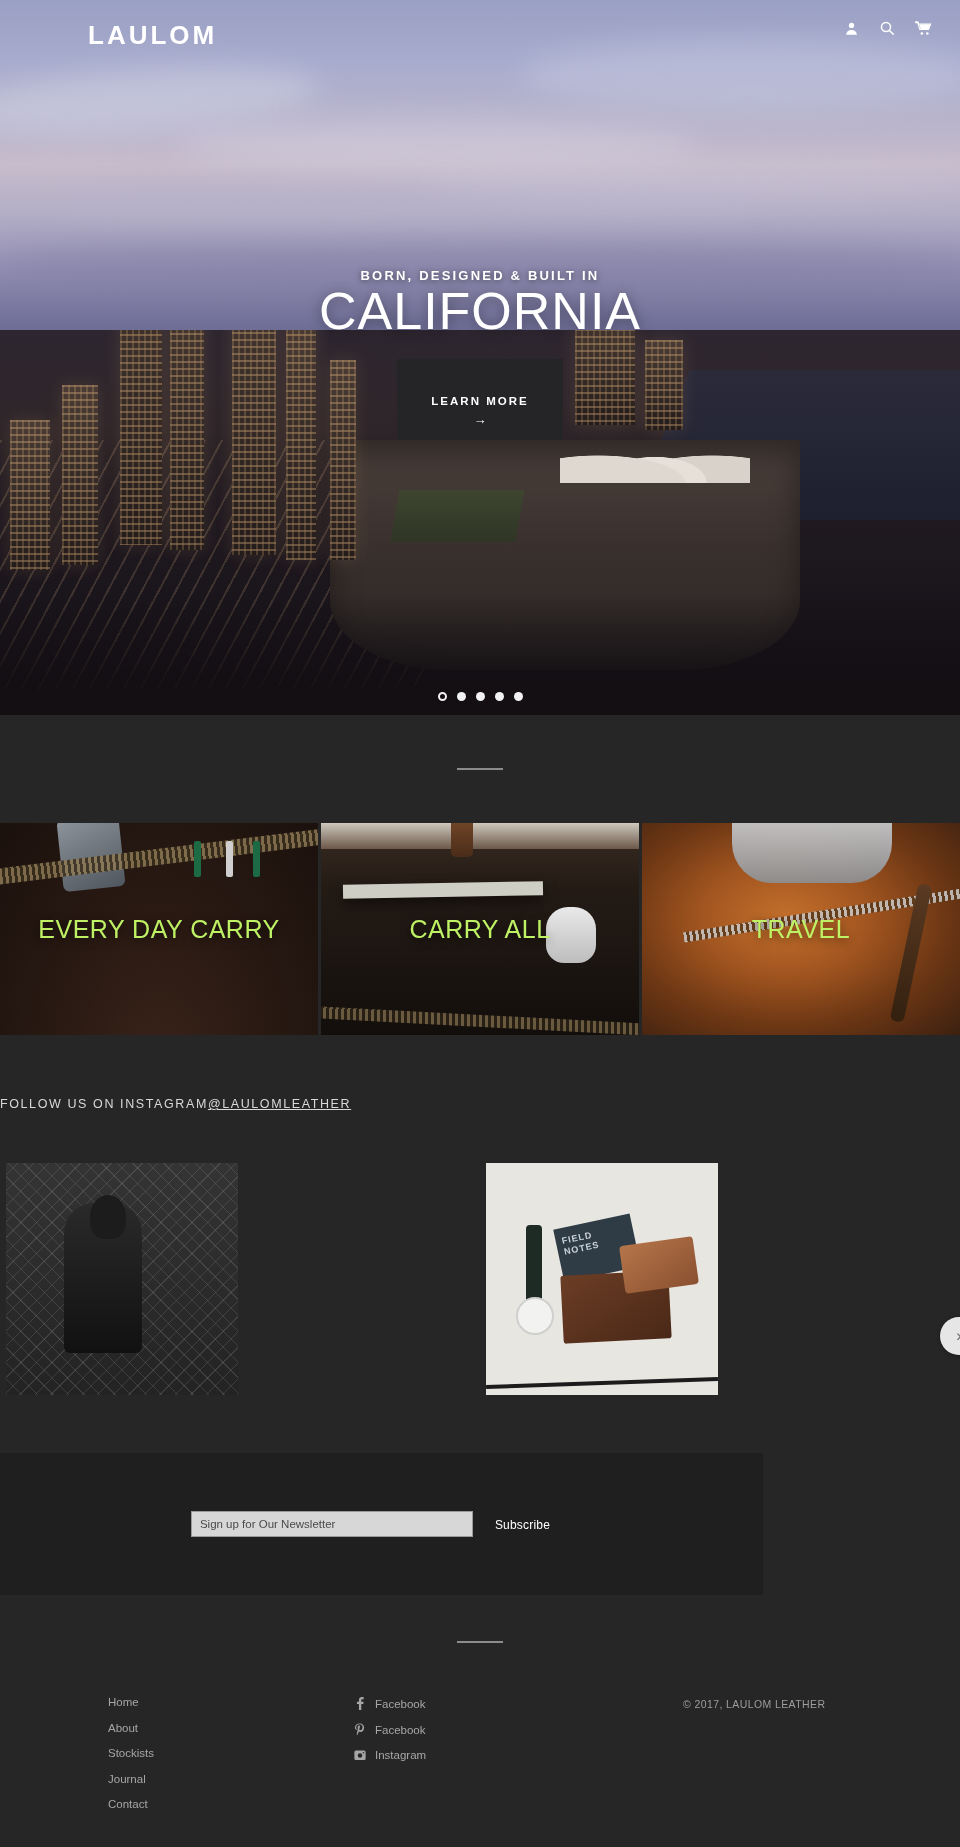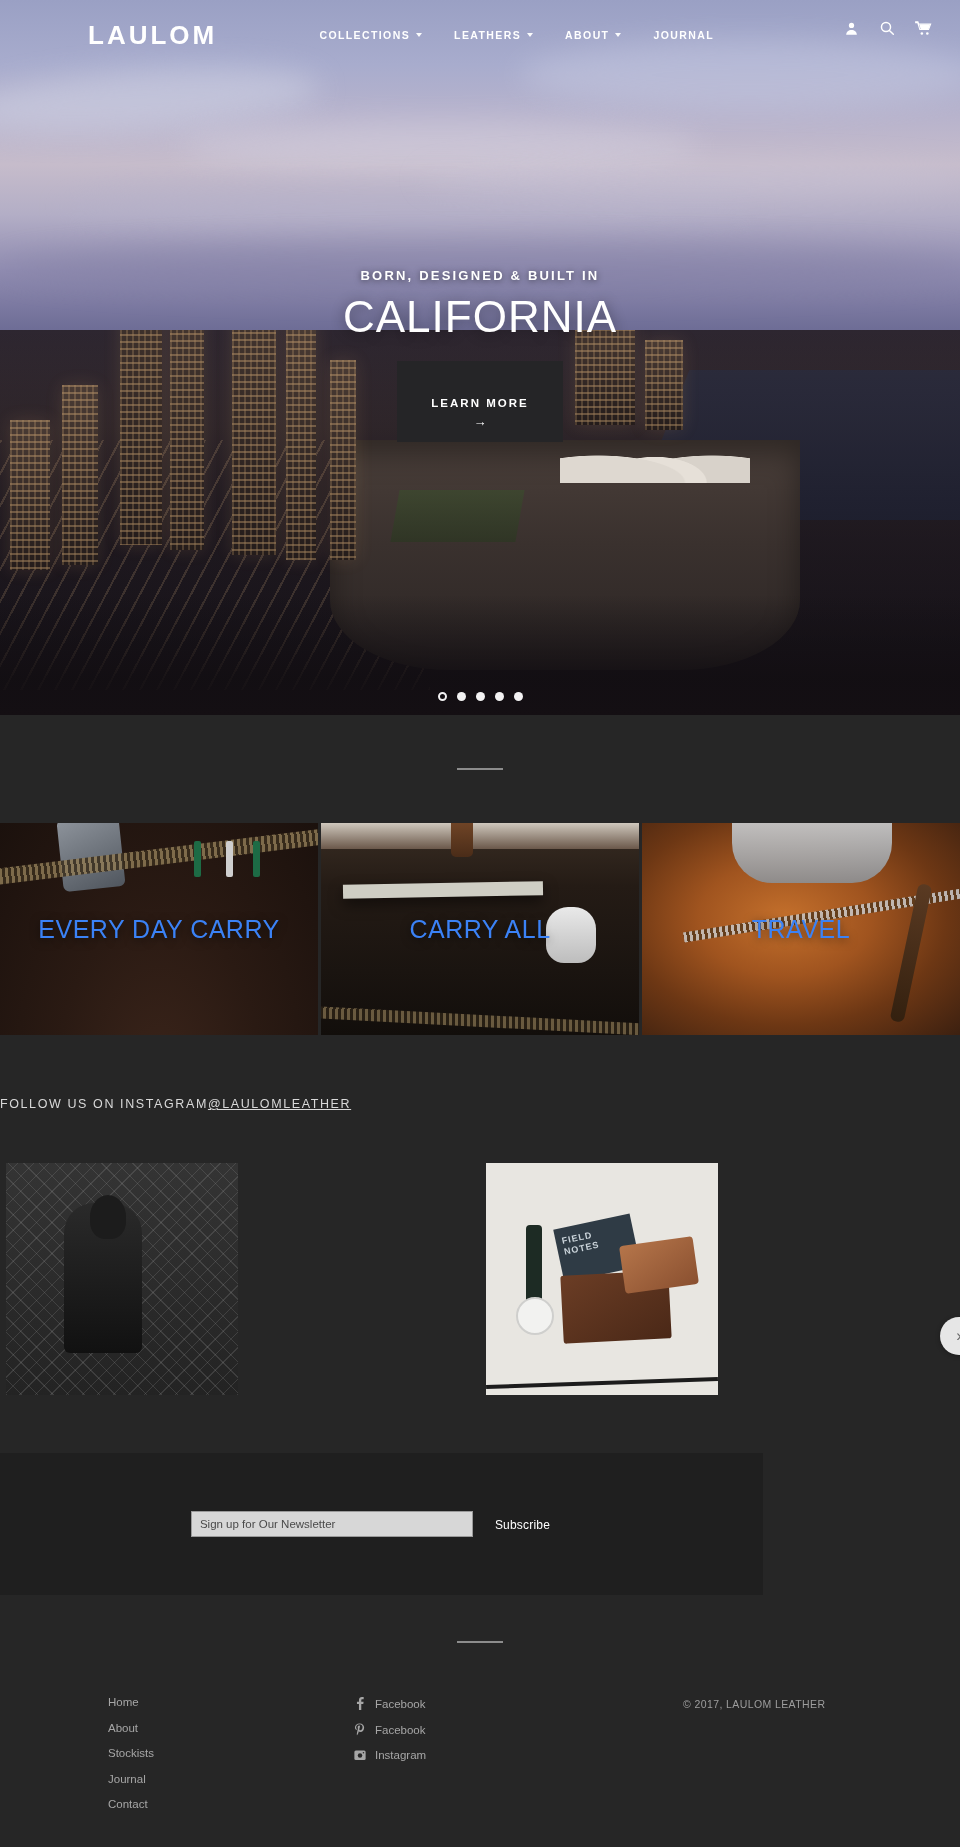--- a/index.html
+++ b/index.html
@@ -141,22 +141,22 @@
 
   .hero-content{
     position:absolute; left:0; right:0; top:268px;
     text-align:center; z-index:10;
   }
   .hero-kicker{
     color:#ffffff; font-size:13px; font-weight:bold;
     letter-spacing:2.2px; text-shadow:0 1px 6px rgba(0,0,0,.55);
   }
   .hero-title{
-    color:#ffffff; font-size:44px; font-weight:normal;
-    letter-spacing:1px; line-height:1.08; margin-top:10px;
+    color:#ffffff; font-size:52px; font-weight:normal;
+    letter-spacing:1px; line-height:1.08; 
     text-shadow:0 2px 14px rgba(0,0,0,.45);
   }
   .hero-btn{
     display:inline-block; margin-top:20px;
     background:#252527; color:#ffffff;
     padding:16px 34px 14px; cursor:pointer; border:none;
     font-family:inherit;
   }
   .hero-btn .lbl{ font-size:11.5px; font-weight:bold; letter-spacing:2px; display:block;margin-top:20px;}
   .hero-btn .arw{ font-size:13px; display:block; margin-top:6px; line-height:1;}
@@ -180,21 +180,21 @@
   
   .tiles{
     display:flex; width:960px; height:212px; gap:3px; background:#262626;
   }
   .tile{
     position:relative; flex:1; overflow:hidden; cursor:pointer;
     display:flex; align-items:center; justify-content:center;
   }
   .tile-img{ position:absolute; inset:0; }
   .tile-label{
-    position:relative; z-index:3; color:#3b82f6; font-size:25px;
+    position:relative; z-index:3; color:#bef264; font-size:25px;
     letter-spacing:.5px; text-shadow:0 2px 10px rgba(0,0,0,.6);
     white-space:nowrap;
   }
   .tile1 .tile-img{
     background:
       radial-gradient(ellipse at 50% 120%, #3a241a 0%, #2a1a13 45%, #1b110d 100%),
       linear-gradient(180deg,#6b6b6b 0%,#4b3a2d 18%,#3a2418 40%,#241610 100%);
   }
   .tile1 .zip{ position:absolute; left:-20px; top:22px; width:420px; height:16px;
     background:repeating-linear-gradient(90deg,#8e7a55 0 3px,#3a2e1d 3px 6px);
@@ -343,37 +343,20 @@
     <div class="tower t6"></div>
     <div class="tower t7"></div>
     <div class="tower t8"></div>
     <div class="tower t9"></div>
     <div class="fg-dark"></div>
   </div>
 
   <header class="site-header">
     <div class="logo">LAULOM</div>
 
-    <nav class="main-nav">
-      <div class="nav-item">
-        <span>COLLECTIONS</span>
-        <span class="caret"></span>
-      </div>
-      <div class="nav-item">
-        <span>LEATHERS</span>
-        <span class="caret"></span>
-      </div>
-      <div class="nav-item">
-        <span>ABOUT</span>
-        <span class="caret"></span>
-      </div>
-      <div class="nav-item">
-        <span>JOURNAL</span>
-      </div>
-    </nav>
 
     <div class="header-icons">
       <span class="hicon">
         <svg width="15" height="15" viewBox="0 0 24 24" fill="#ffffff">
           <circle cx="12" cy="7" r="4.2"></circle>
           <path d="M3.5 22c0-4.7 3.9-7.6 8.5-7.6s8.5 2.9 8.5 7.6z"></path>
         </svg>
       </span>
       <span class="hicon">
         <svg width="16" height="16" viewBox="0 0 24 24" fill="none" stroke="#ffffff" stroke-width="2.2">

